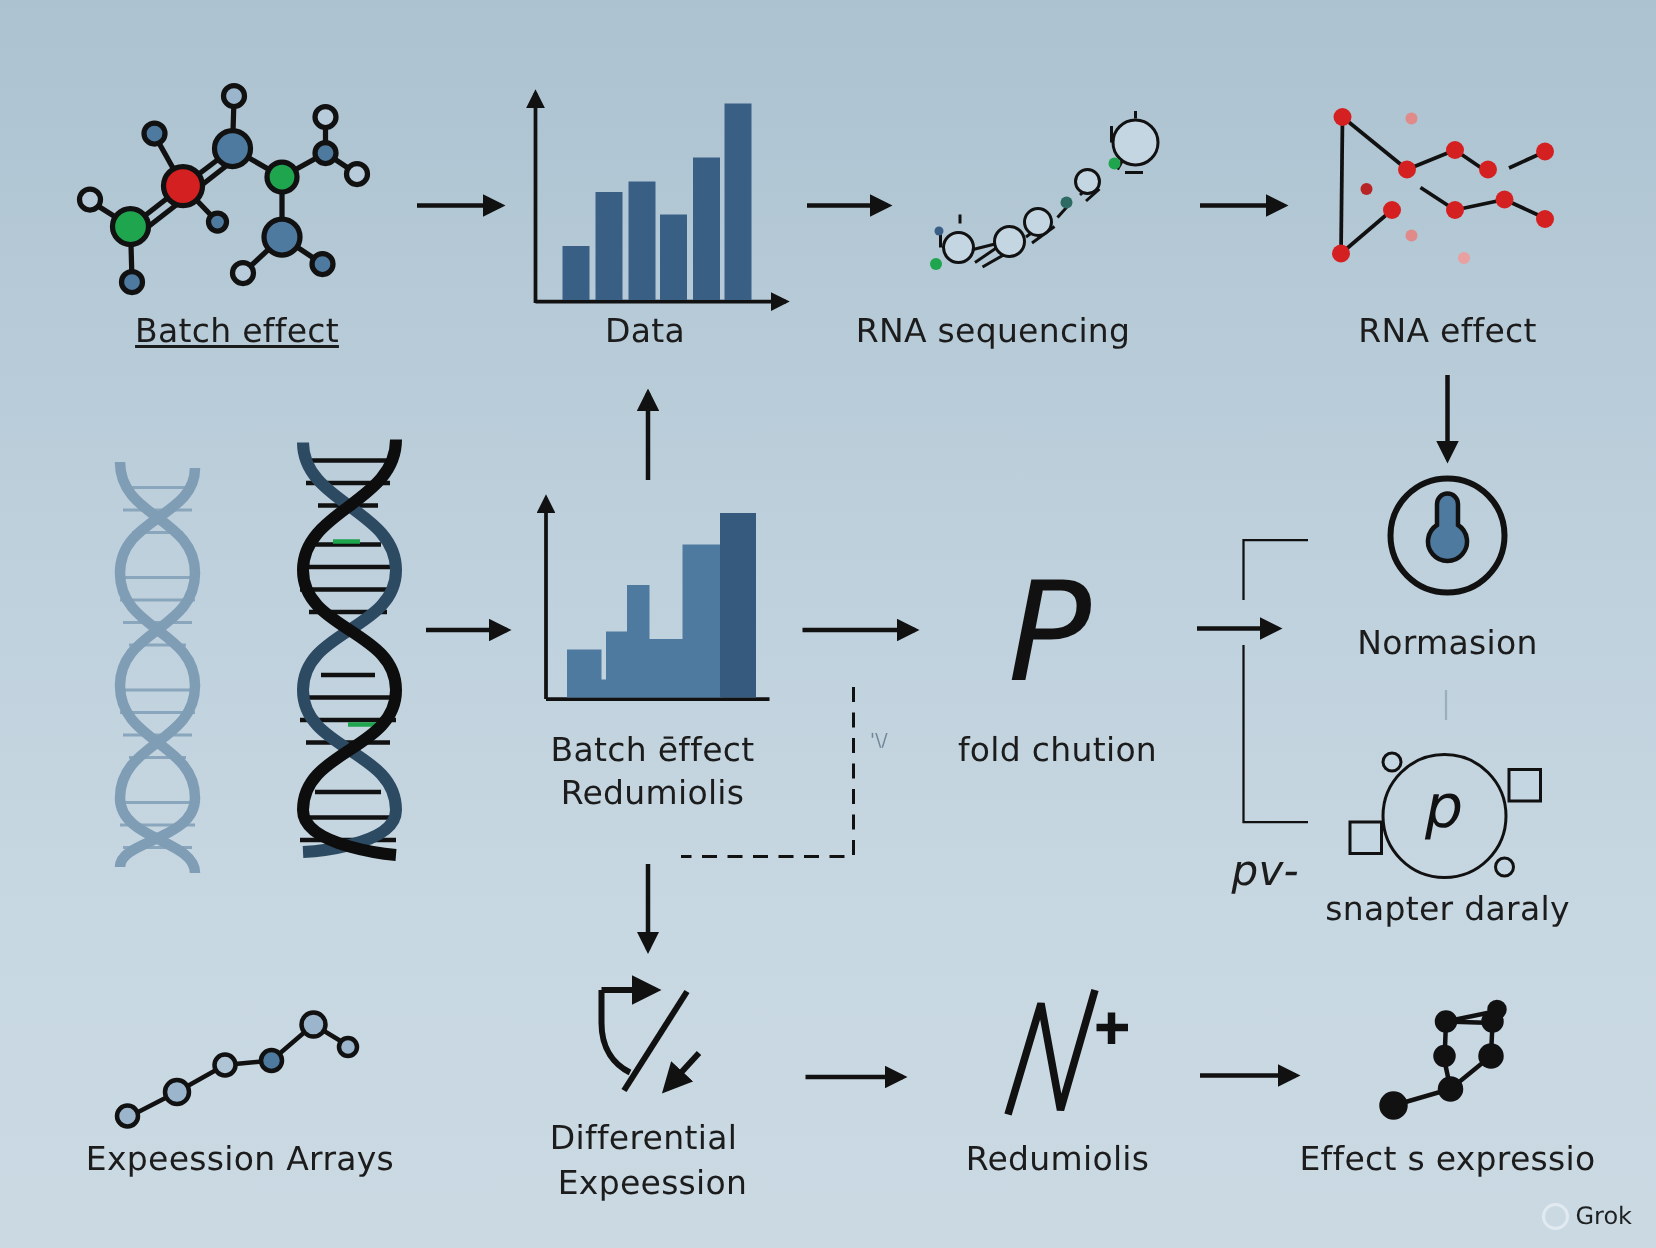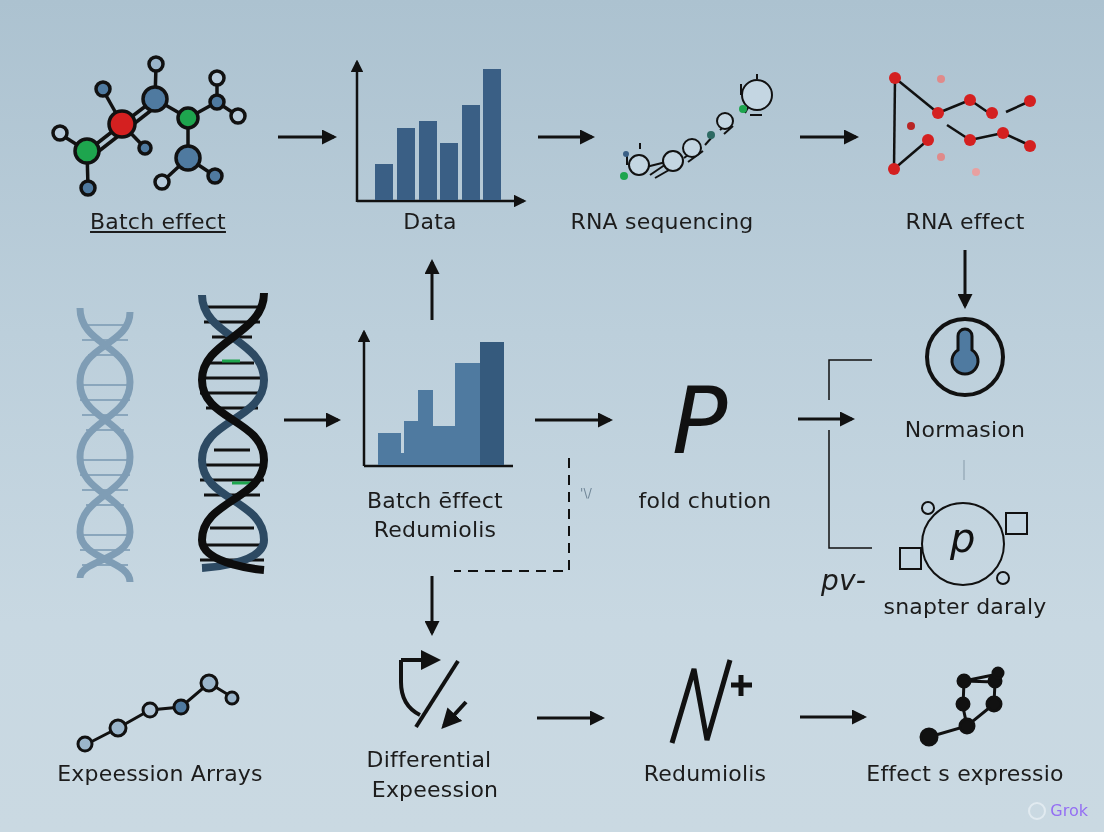--- a/index.html
+++ b/index.html
@@ -9,21 +9,21 @@
     font-family: "DejaVu Sans", sans-serif;
     color: #1a1a1a;
   }
   .lbl {
     position: absolute; font-size: 22px; text-align: center; white-space: nowrap;
     color: #1c1c1c; letter-spacing: 0.2px; line-height: 30px;
   }
   .node { position: absolute; }
   svg { position: absolute; left: 0; top: 0; overflow: visible; }
   .wm {
-    position: absolute; right: 16px; bottom: 12px; font-size: 16px; color: #8b5cf6;
+    position: absolute; right: 16px; bottom: 12px; font-size: 16px; color: #000000;
     opacity: 0.85; display: flex; align-items: center; gap: 4px;
   }
 </style>
 </head>
 <body>
 
 <svg width="1104" height="832" viewBox="0 0 1104 832">
   <defs>
     <marker id="ah" viewBox="0 0 10 10" refX="8" refY="5" markerWidth="5" markerHeight="5" orient="auto-start-reverse">
       <path d="M0,0 L10,5 L0,10 z" fill="#111"></path>

